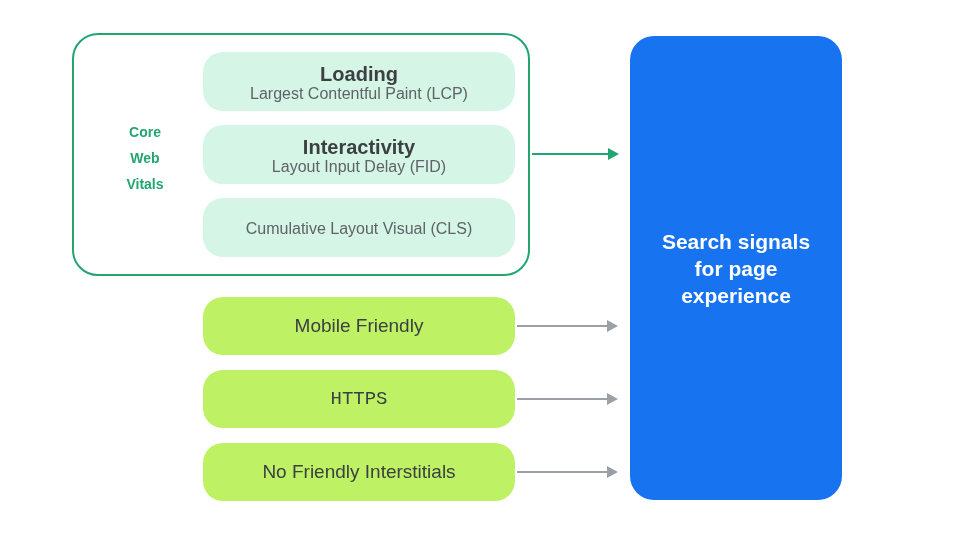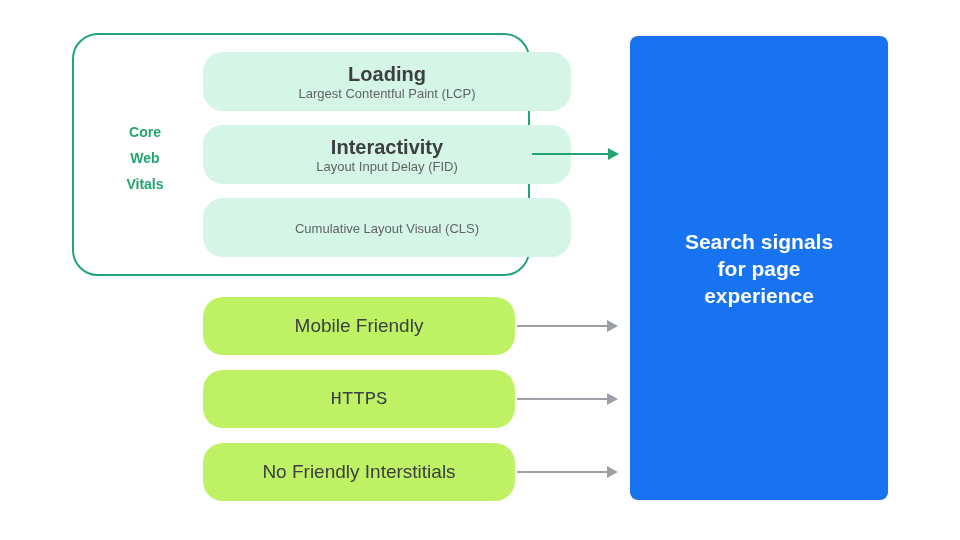--- a/index.html
+++ b/index.html
@@ -29,39 +29,39 @@
     text-align: center;
     font-size: 14px;
     font-weight: 700;
     line-height: 26px;
     color: #23A572;
     white-space: pre-line;
   }
   .metric-card {
     position: absolute;
     left: 129px;
-    width: 368px; height: 59px;
+    width: 312px; height: 59px;
     background: #D5F5E6;
     border-radius: 20px;
     display: flex;
     flex-direction: column;
     align-items: center;
     justify-content: center;
   }
   .metric-card.m0 { top: 17px; }
   .metric-card.m1 { top: 90px; }
   .metric-card.m2 { top: 163px; }
   .metric-title {
     font-size: 20px;
     font-weight: 600;
     color: #3C4043;
     line-height: 22px;
   }
   .metric-subtitle {
-    font-size: 13px;
+    font-size: 16px;
     font-weight: 400;
     color: #5F6368;
     line-height: 15px;
     margin-top: 1px;
   }
 
   
   .signal-card {
     position: absolute;
     left: 203px;
@@ -78,23 +78,23 @@
   .signal-label {
     font-size: 19px;
     font-weight: 400;
     color: #3C4043;
   }
 
   
   .result-card {
     position: absolute;
     left: 630px; top: 36px;
-    width: 258px; height: 464px;
+    width: 212px; height: 464px;
     background: #1873F0;
-    border-radius: 8px;
+    border-radius: 24px;
     display: flex;
     align-items: center;
     justify-content: center;
   }
   .result-label {
     color: #ffffff;
     font-size: 21px;
     font-weight: 700;
     line-height: 27px;
     text-align: center;

